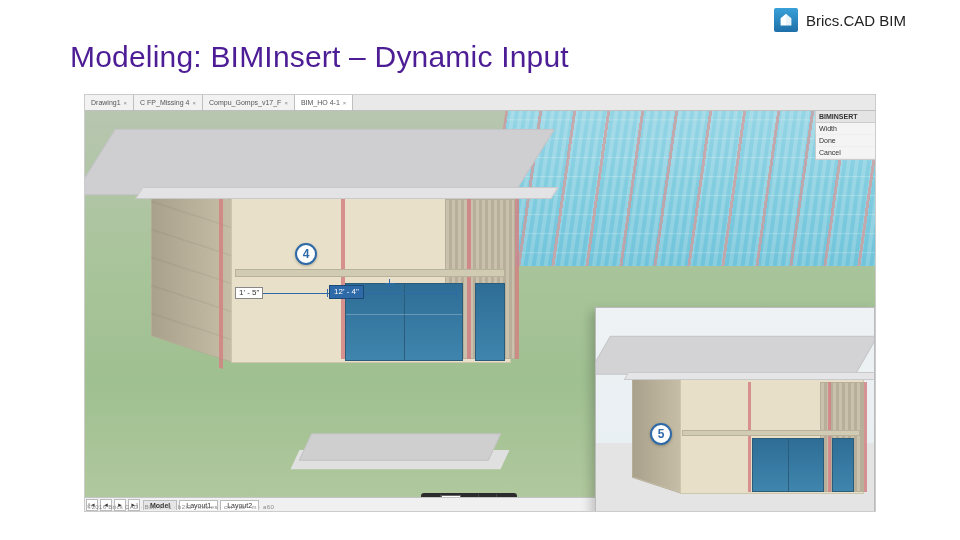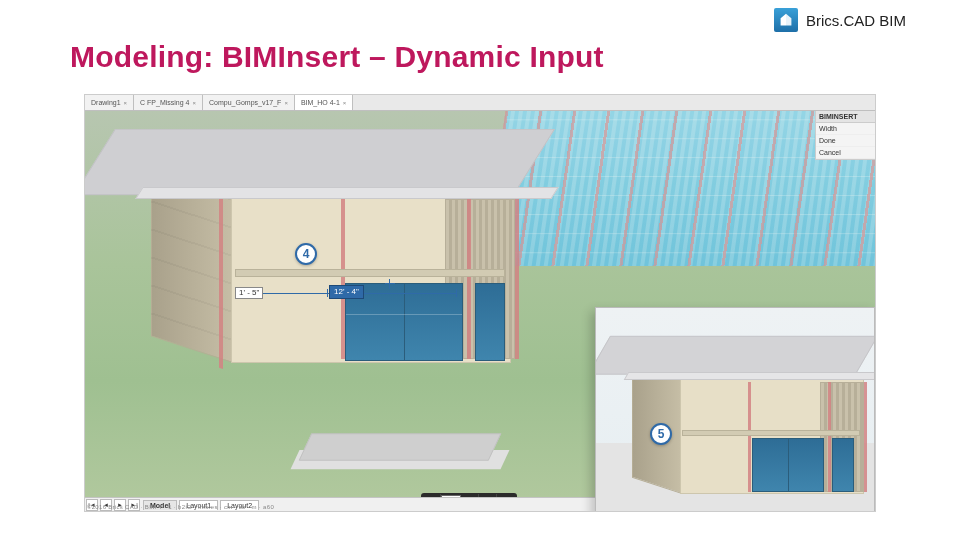--- a/index.html
+++ b/index.html
@@ -6,21 +6,21 @@
   html, body { width: 960px; height: 540px; font-family: "Segoe UI", Arial, sans-serif; background: #fff; overflow: hidden; }
 
   .slide { position: relative; width: 960px; height: 540px; }
 
   
   .brand { position: absolute; top: 8px; right: 54px; display: flex; align-items: center; gap: 8px; }
   .brand-logo { width: 24px; height: 24px; background: linear-gradient(180deg,#39a0d8,#1e6fa8); border-radius: 2px; position: relative; display: flex; align-items: center; justify-content: center; }
   .brand-logo svg { width: 18px; height: 18px; }
   .brand-text { font-size: 15px; color: #222; font-weight: 400; }
 
-  .title { position: absolute; left: 70px; top: 40px; font-size: 30px; color: #be185d; font-weight: 700; letter-spacing: 0.2px; }
+  .title { position: absolute; left: 70px; top: 40px; font-size: 30px; color: #4c1d95; font-weight: 400; letter-spacing: 0.2px; }
 
   
   .main-shot { position: absolute; left: 84px; top: 94px; width: 792px; height: 418px; border: 1px solid #ccc; background: #f7f7f7; overflow: hidden; }
 
   
   .doc-tabs { position: absolute; top: 0; left: 0; height: 16px; width: 100%; background: #e9e9e9; display: flex; font-size: 7px; color: #555; border-bottom: 1px solid #bfbfbf; }
   .doc-tab { padding: 2px 6px; border-right: 1px solid #bfbfbf; background: #f2f2f2; display: flex; align-items: center; gap: 3px; }
   .doc-tab.active { background: #fff; }
   .doc-tab .x { font-size: 6px; color: #888; }
 

